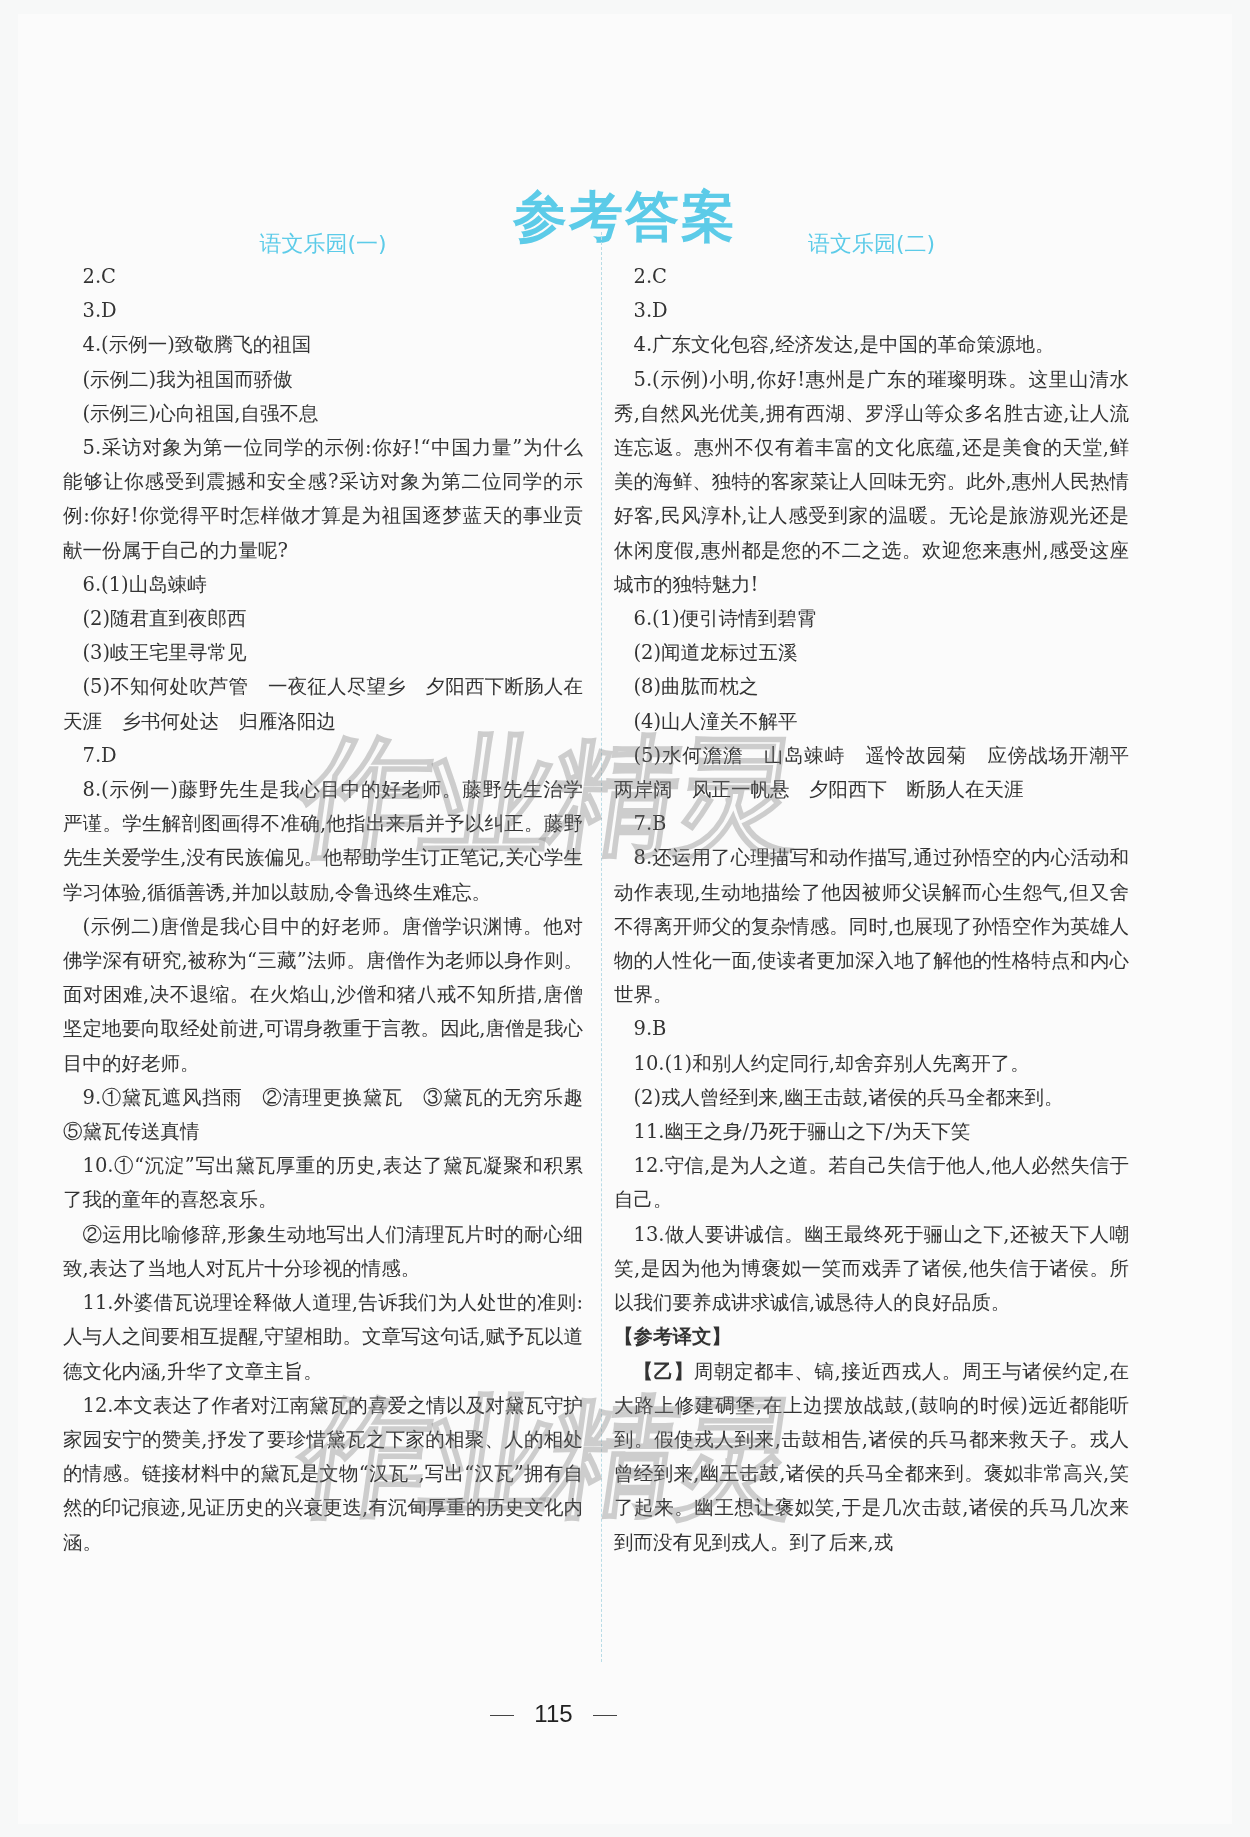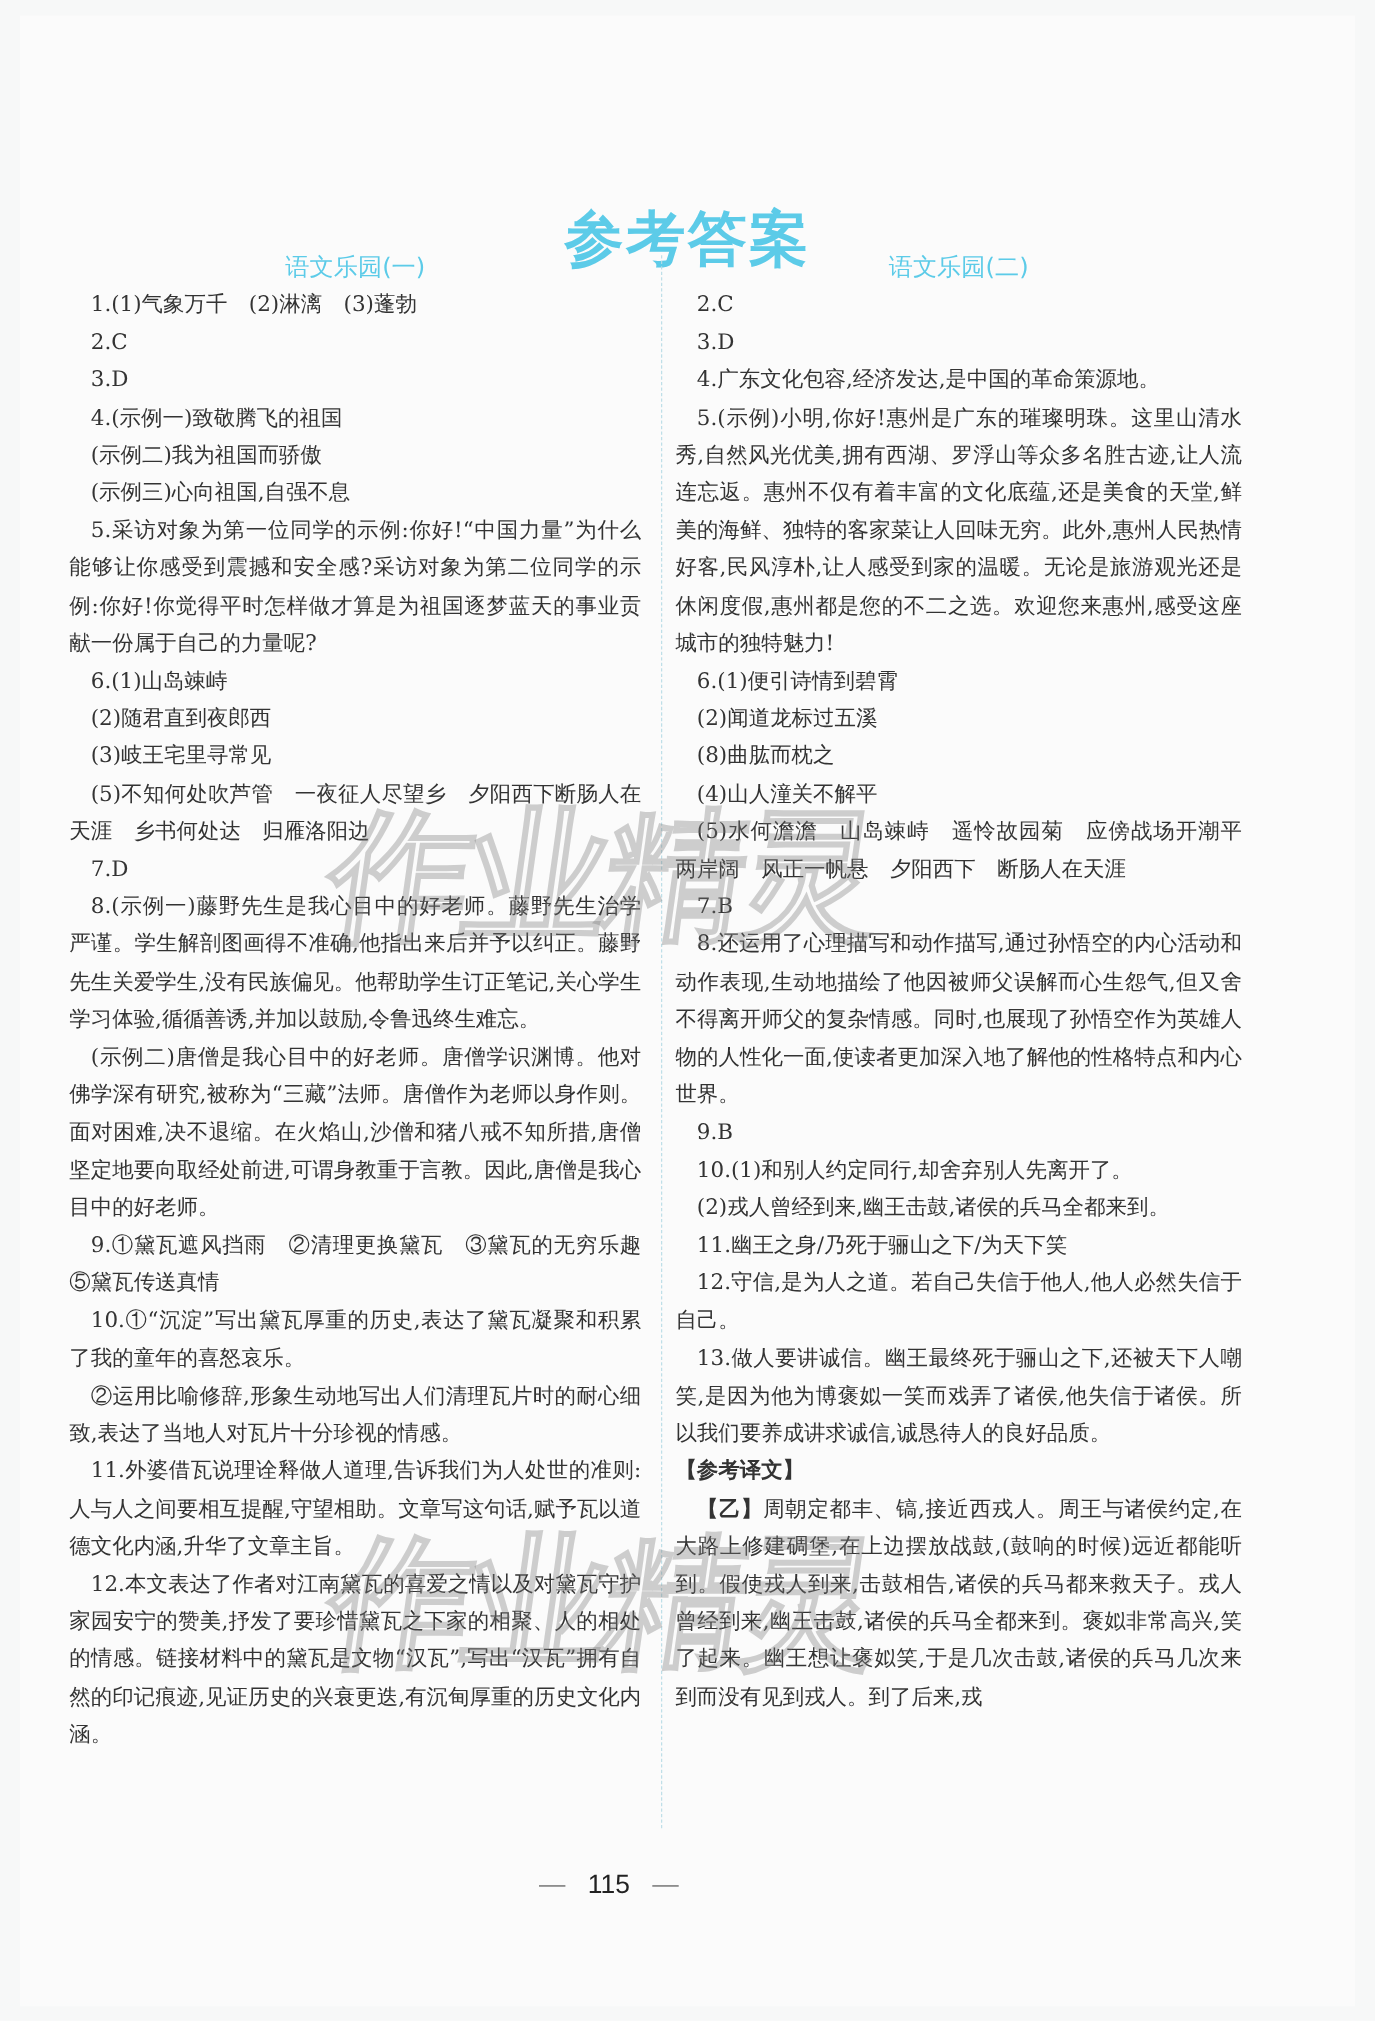--- a/index.html
+++ b/index.html
@@ -61,21 +61,20 @@
 
 <div class="page"></div>
 
 <h1 class="title">参考答案</h1>
 
 <div class="divider"></div>
 
 <div class="col col-left">
   <div class="sec-head">语文乐园(一)</div>
   <div id="left-paras">
-      <p class="p">1.(1)气象万千　(2)淋漓　(3)蓬勃</p>
       <p class="p">2.C</p>
       <p class="p">3.D</p>
       <p class="p">4.(示例一)致敬腾飞的祖国</p>
       <p class="p">(示例二)我为祖国而骄傲</p>
       <p class="p">(示例三)心向祖国,自强不息</p>
       <p class="p">5.采访对象为第一位同学的示例:你好!“中国力量”为什么能够让你感受到震撼和安全感?采访对象为第二位同学的示例:你好!你觉得平时怎样做才算是为祖国逐梦蓝天的事业贡献一份属于自己的力量呢?</p>
       <p class="p">6.(1)山岛竦峙</p>
       <p class="p">(2)随君直到夜郎西</p>
       <p class="p">(3)岐王宅里寻常见</p>
       <p class="p">(5)不知何处吹芦管　一夜征人尽望乡　夕阳西下断肠人在天涯　乡书何处达　归雁洛阳边</p>

